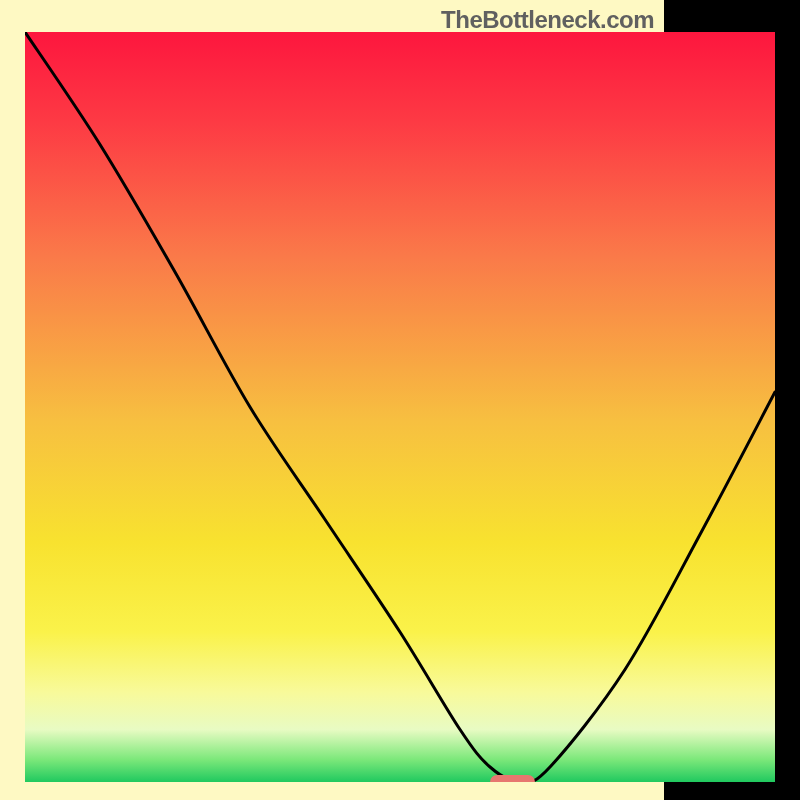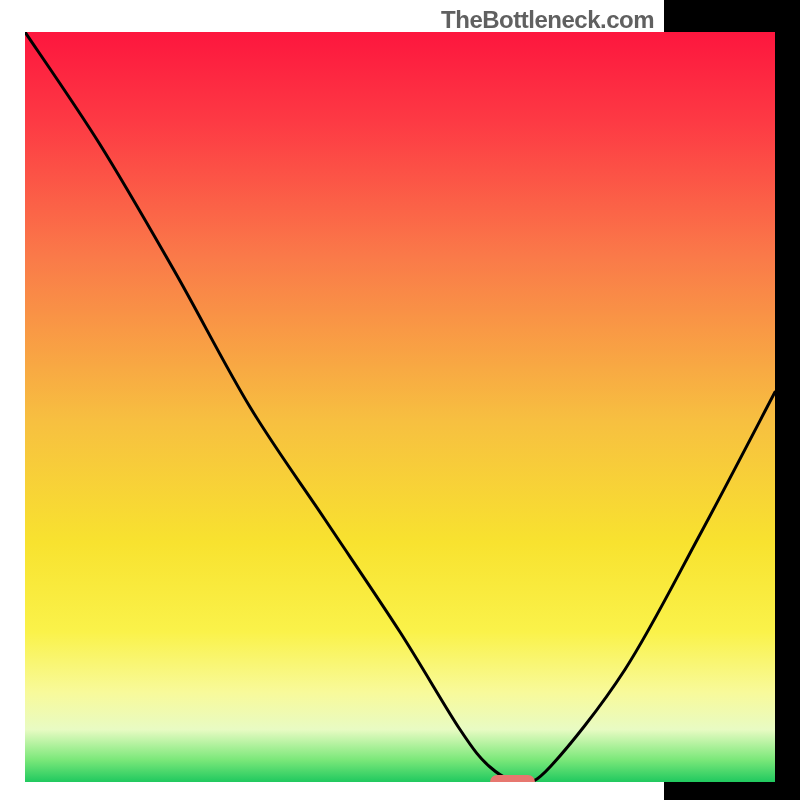--- a/index.html
+++ b/index.html
@@ -1,21 +1,21 @@
 <!DOCTYPE html>
 <html><head>
 <meta charset="utf-8">
 <style>
   * { margin: 0; padding: 0; box-sizing: border-box; }
   html, body { width: 800px; height: 800px; background: #000; overflow: hidden; }
   .frame {
     position: relative;
     width: 664px;
     height: 800px;
-    background: #ffffff;
+    background: #fef9c3;
   }
   .watermark {
     position: absolute;
     top: 6px;
     right: 10px;
     font: 600 24px Arial, Helvetica, sans-serif;
     color: #606060;
     letter-spacing: -0.5px;
     z-index: 5;
   }

